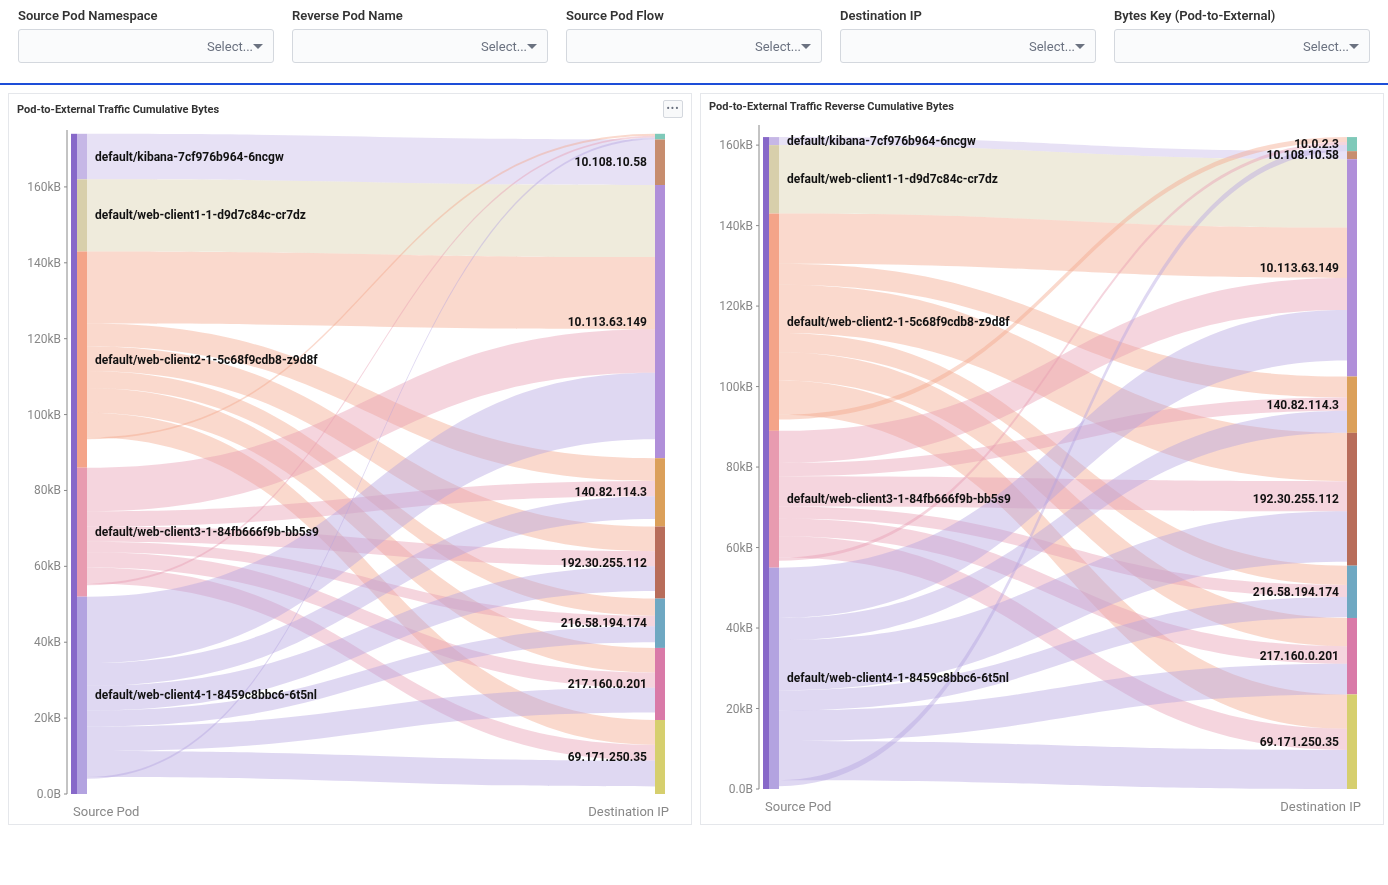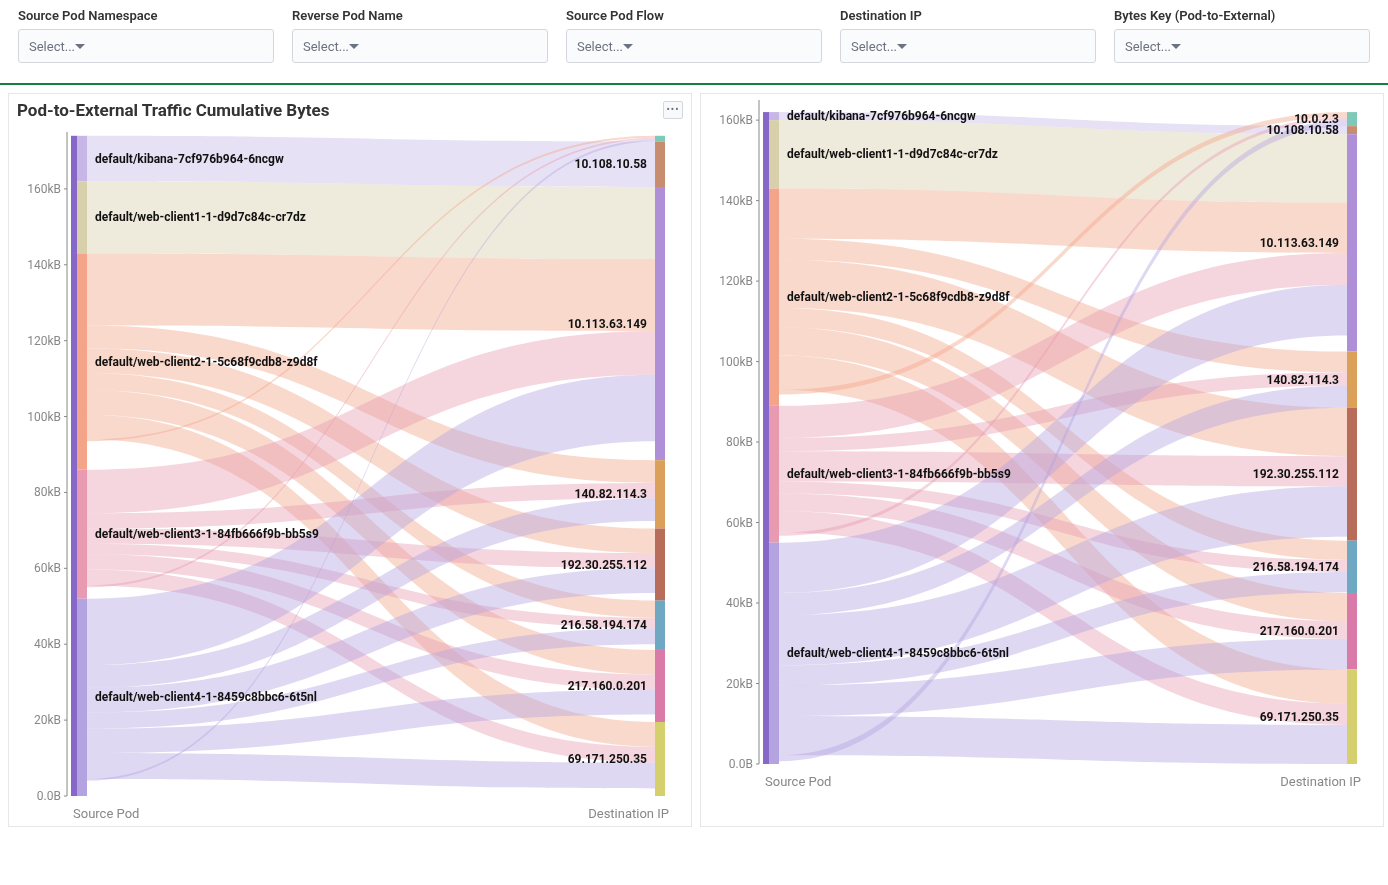--- a/index.html
+++ b/index.html
@@ -1,27 +1,27 @@
 <!DOCTYPE html>
 <html><head>
 <meta charset="utf-8">
 <style>
 * { box-sizing: border-box; margin: 0; padding: 0; }
 body { font-family: -apple-system, BlinkMacSystemFont, "Segoe UI", Roboto, sans-serif; background: #fff; color: #1a1a1a; width: 1388px; }
-.filters { display: flex; gap: 18px; padding: 8px 18px 20px 18px; border-bottom: 2px solid #15803d; }
+.filters { display: flex; gap: 18px; padding: 8px 18px 20px 18px; border-bottom: 2px solid #1d4ed8; }
 .filter { flex: 1; display: flex; flex-direction: column; }
 .filter-label { font-size: 13px; font-weight: 600; color: #333; margin-bottom: 6px; }
-.filter-select { border: 1px solid #d4d8de; border-radius: 3px; background: #fafbfc; height: 34px; display: flex; align-items: center; justify-content: flex-start; padding: 0 10px; cursor: pointer; }
+.filter-select { border: 1px solid #d4d8de; border-radius: 3px; background: #fafbfc; height: 34px; display: flex; align-items: center; justify-content: flex-end; padding: 0 10px; cursor: pointer; }
 .filter-placeholder { color: #6b7280; font-size: 13px; }
 .chevron { width: 0; height: 0; border-left: 5px solid transparent; border-right: 5px solid transparent; border-top: 5px solid #6b7280; }
 
 .panels { display: flex; gap: 8px; padding: 8px; }
 .panel { flex: 1; border: 1px solid #e5e7eb; background: #fff; position: relative; }
 .panel-header { display: flex; align-items: center; justify-content: space-between; padding: 6px 8px; }
-.panel-title { font-size: 17px; font-weight: 700; color: #333; }
+.panel-title { font-size: 11px; font-weight: 700; color: #333; }
 .panel-menu { width: 20px; height: 18px; border: 1px solid #d4d8de; border-radius: 2px; display: flex; align-items: center; justify-content: center; cursor: pointer; background: #f8f9fa; }
 .panel-menu-dots { font-size: 10px; color: #6b7280; letter-spacing: 1px; line-height: 1; }
 
 .chart-wrap { position: relative; height: 700px; padding: 0 8px 8px 8px; }
 .chart-wrap svg { display: block; }
 .col-label { font-size: 13px; fill: #888; }
 .node-label { font-size: 12px; font-weight: 700; fill: #111; }
 .flow { fill-opacity: 0.42; }
 </style>
 </head>
@@ -142,20 +142,23 @@
           <rect x="638" y="523.92" width="10" height="72.09142857142857" fill="#d97aa8"></rect>
           <text x="630" y="563.9657142857143" text-anchor="end" class="node-label">217.160.0.201</text>
           <rect x="638" y="596.0114285714285" width="10" height="73.98857142857143" fill="#d6cf6e"></rect>
           <text x="630" y="637.0057142857142" text-anchor="end" class="node-label">69.171.250.35</text>
           <text x="56" y="692" class="col-label">Source Pod</text>
           <text x="652" y="692" text-anchor="end" class="col-label">Destination IP</text>
         </svg>
       </div>
   </div>
   <div class="panel">
+    <div class="panel-header">
+      <span class="panel-title">Pod-to-External Traffic Reverse Cumulative Bytes</span>
+    </div>
     <div class="chart-wrap">
         <svg id="chart1" width="666" height="700">
           <text x="44" y="674" text-anchor="end" class="yaxis" font-size="12" fill="#888">0.0B</text>
           <line x1="47" x2="50" y1="670" y2="670" stroke="#888"></line>
           <text x="44" y="593.5151515151515" text-anchor="end" class="yaxis" font-size="12" fill="#888">20kB</text>
           <line x1="47" x2="50" y1="589.5151515151515" y2="589.5151515151515" stroke="#888"></line>
           <text x="44" y="513.030303030303" text-anchor="end" class="yaxis" font-size="12" fill="#888">40kB</text>
           <line x1="47" x2="50" y1="509.030303030303" y2="509.030303030303" stroke="#888"></line>
           <text x="44" y="432.5454545454545" text-anchor="end" class="yaxis" font-size="12" fill="#888">60kB</text>
           <line x1="47" x2="50" y1="428.5454545454545" y2="428.5454545454545" stroke="#888"></line>

